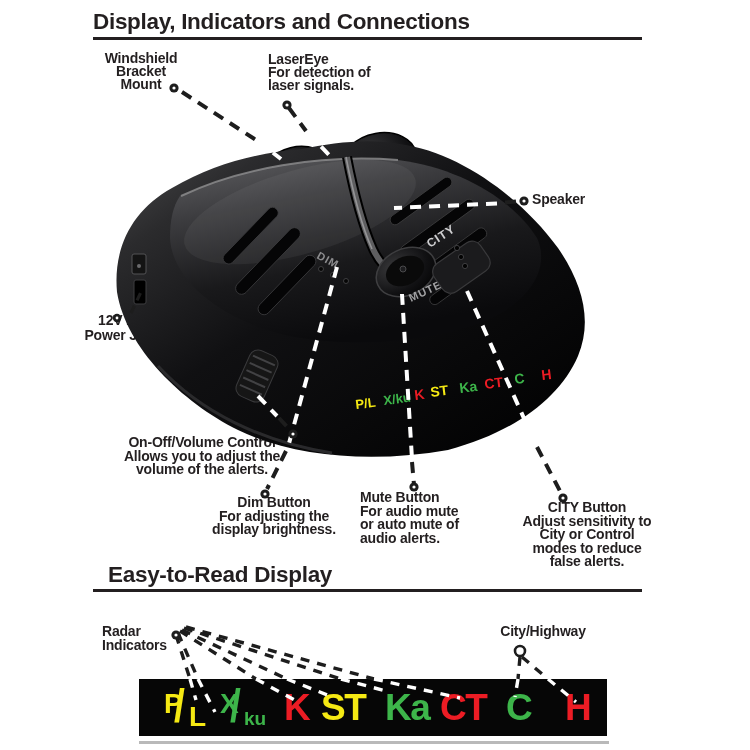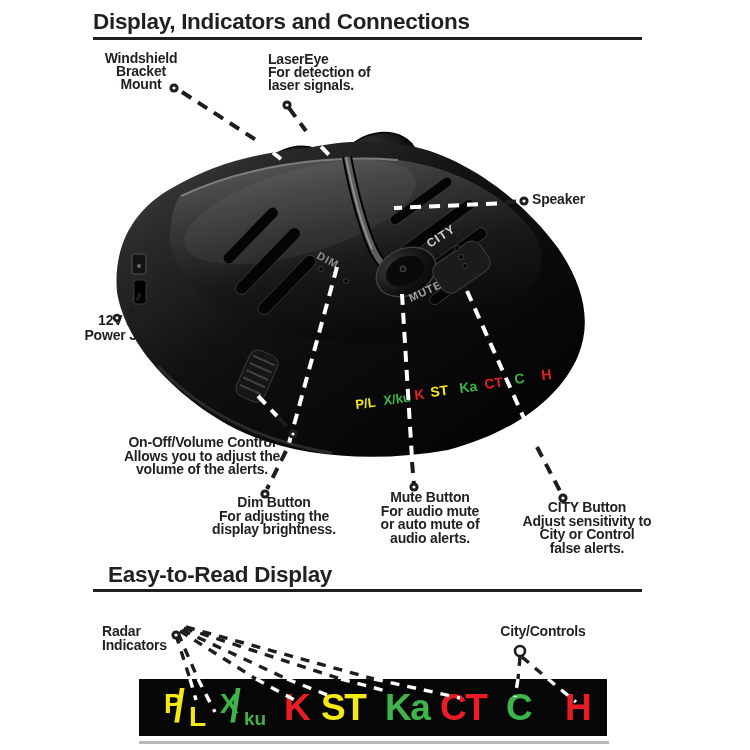--- a/index.html
+++ b/index.html
@@ -11,21 +11,21 @@
   .rule{position:absolute;height:2.5px;background:#231f20;z-index:1;}
   .r1{left:93px;top:37px;width:549px;}
   .r2{left:93px;top:589px;width:549px;}
   .callout{position:absolute;font-size:14px;font-weight:bold;line-height:13.2px;letter-spacing:-0.2px;z-index:1;}
   .co-windshield{left:94px;top:52px;width:94px;text-align:center;}
   .co-lasereye{left:223px;top:53px;text-align:left;margin-left:45px;}
   .co-speaker{left:532px;top:193px;}
   .co-power{left:82px;top:313px;width:80px;text-align:center;line-height:14.5px;}
   .co-volume{left:106px;top:436px;width:192px;text-align:center;line-height:13.6px;}
   .co-dim{left:193px;top:496px;width:162px;text-align:center;line-height:13.6px;}
-  .co-mute{left:360px;top:491px;width:140px;text-align:center;line-height:13.6px;}
+  .co-mute{left:360px;top:491px;width:140px;text-align:left;line-height:13.6px;}
   .co-city{left:502px;top:501px;width:170px;text-align:center;line-height:13.6px;}
   .co-radar{left:102px;top:624px;width:76px;text-align:left;line-height:14px;}
   .co-cityhw{left:482px;top:625px;width:122px;text-align:center;}
   .svglayer{position:absolute;left:0;top:0;width:750px;height:750px;pointer-events:none;}
   .devlayer{z-index:3;}
   .ovlayer{z-index:4;}
   .strip{position:absolute;left:139px;top:679px;width:468px;height:57px;background:#060606;z-index:2;}
   .strip-shadow{position:absolute;left:139px;top:741px;width:470px;height:3px;background:#b9b9b9;z-index:1;}
   .ind{position:absolute;font-weight:bold;font-family:"Liberation Sans",sans-serif;}
   .plain{top:10px;font-size:37px;line-height:37px;letter-spacing:-1.5px;}
@@ -82,33 +82,34 @@
     <div>Mute Button</div>
     <div>For audio mute</div>
     <div>or auto mute of</div>
     <div>audio alerts.</div>
   </div>
 
   <div class="callout co-city">
     <div>CITY Button</div>
     <div>Adjust sensitivity to</div>
     <div>City or Control</div>
+    <div>modes to reduce</div>
     <div>false alerts.</div>
   </div>
 
   <h1 class="title t2">Easy-to-Read Display</h1>
   <div class="rule r2"></div>
 
   <div class="callout co-radar">
     <div>Radar</div>
     <div>Indicators</div>
   </div>
 
   <div class="callout co-cityhw">
-    <div>City/Controls</div>
+    <div>City/Highway</div>
   </div>
 
   <svg class="svglayer devlayer" viewBox="0 0 750 750">
     <defs>
       <linearGradient id="bodyGrad" x1="0" y1="0" x2="1" y2="1">
         <stop offset="0" stop-color="#4c4c4e"></stop>
           <stop offset="0.18" stop-color="#2b2b2d"></stop>
         <stop offset="0.45" stop-color="#101012"></stop>
           <stop offset="1" stop-color="#000"></stop>
       </linearGradient>

